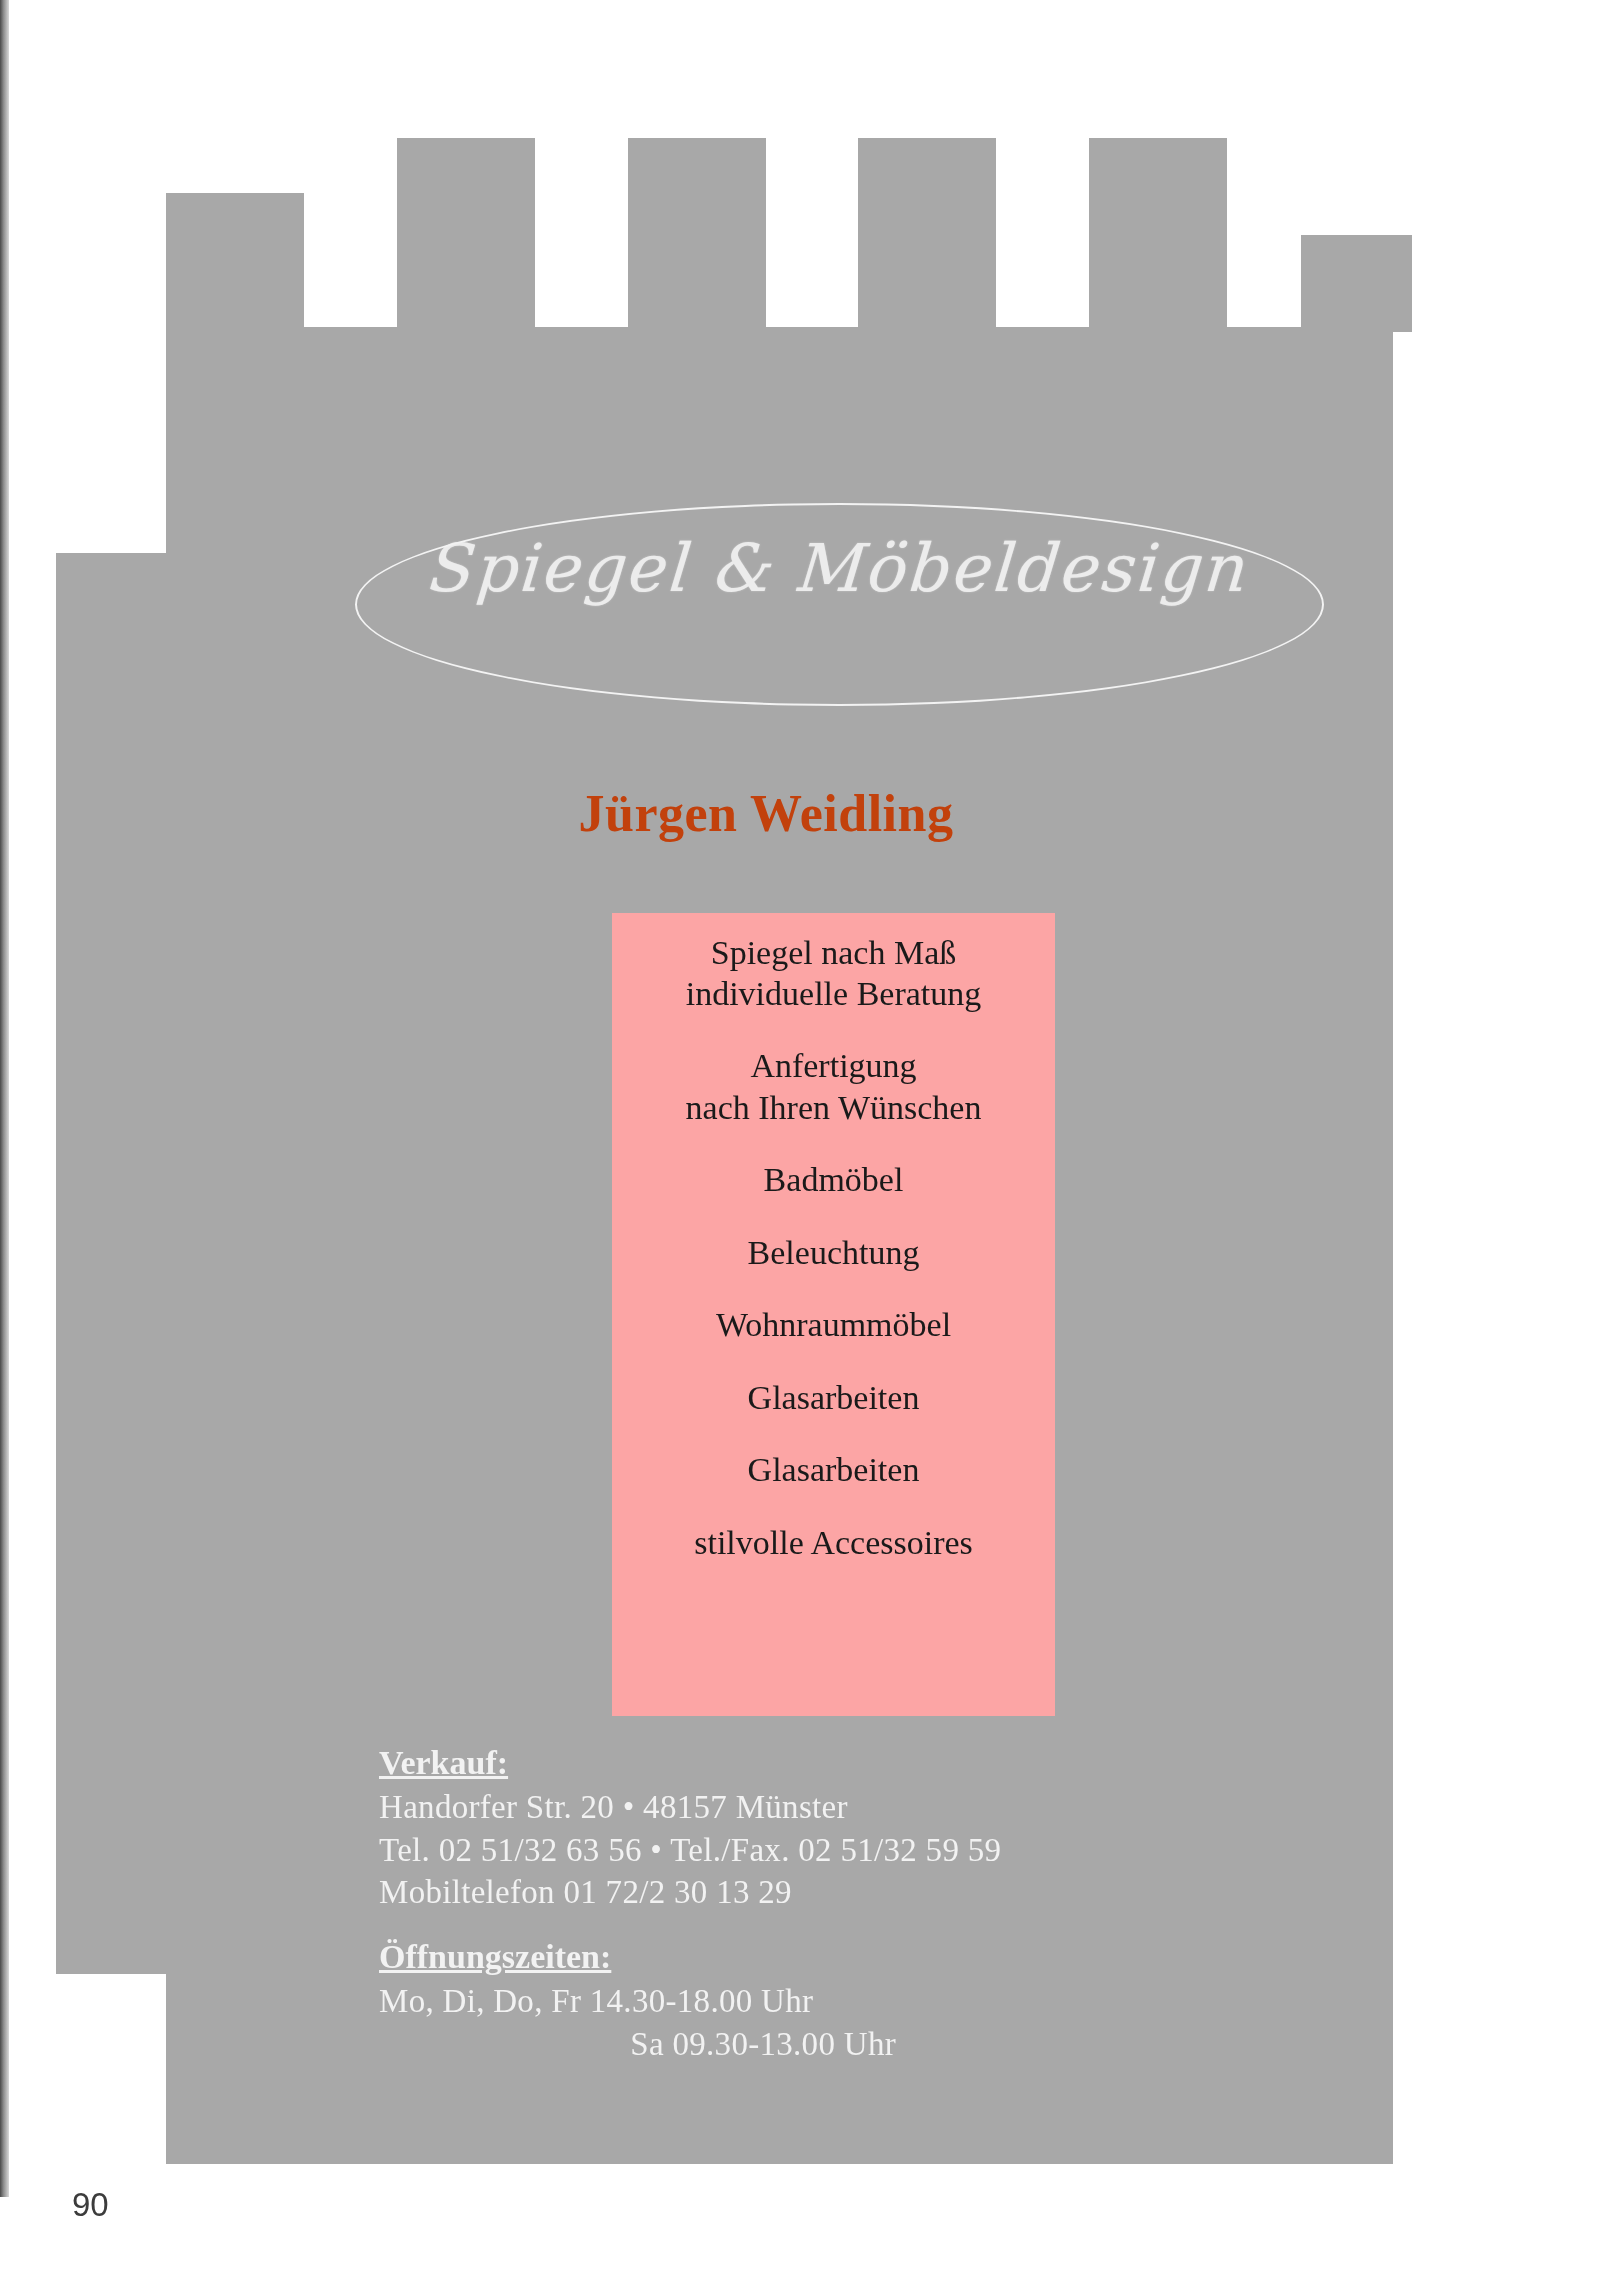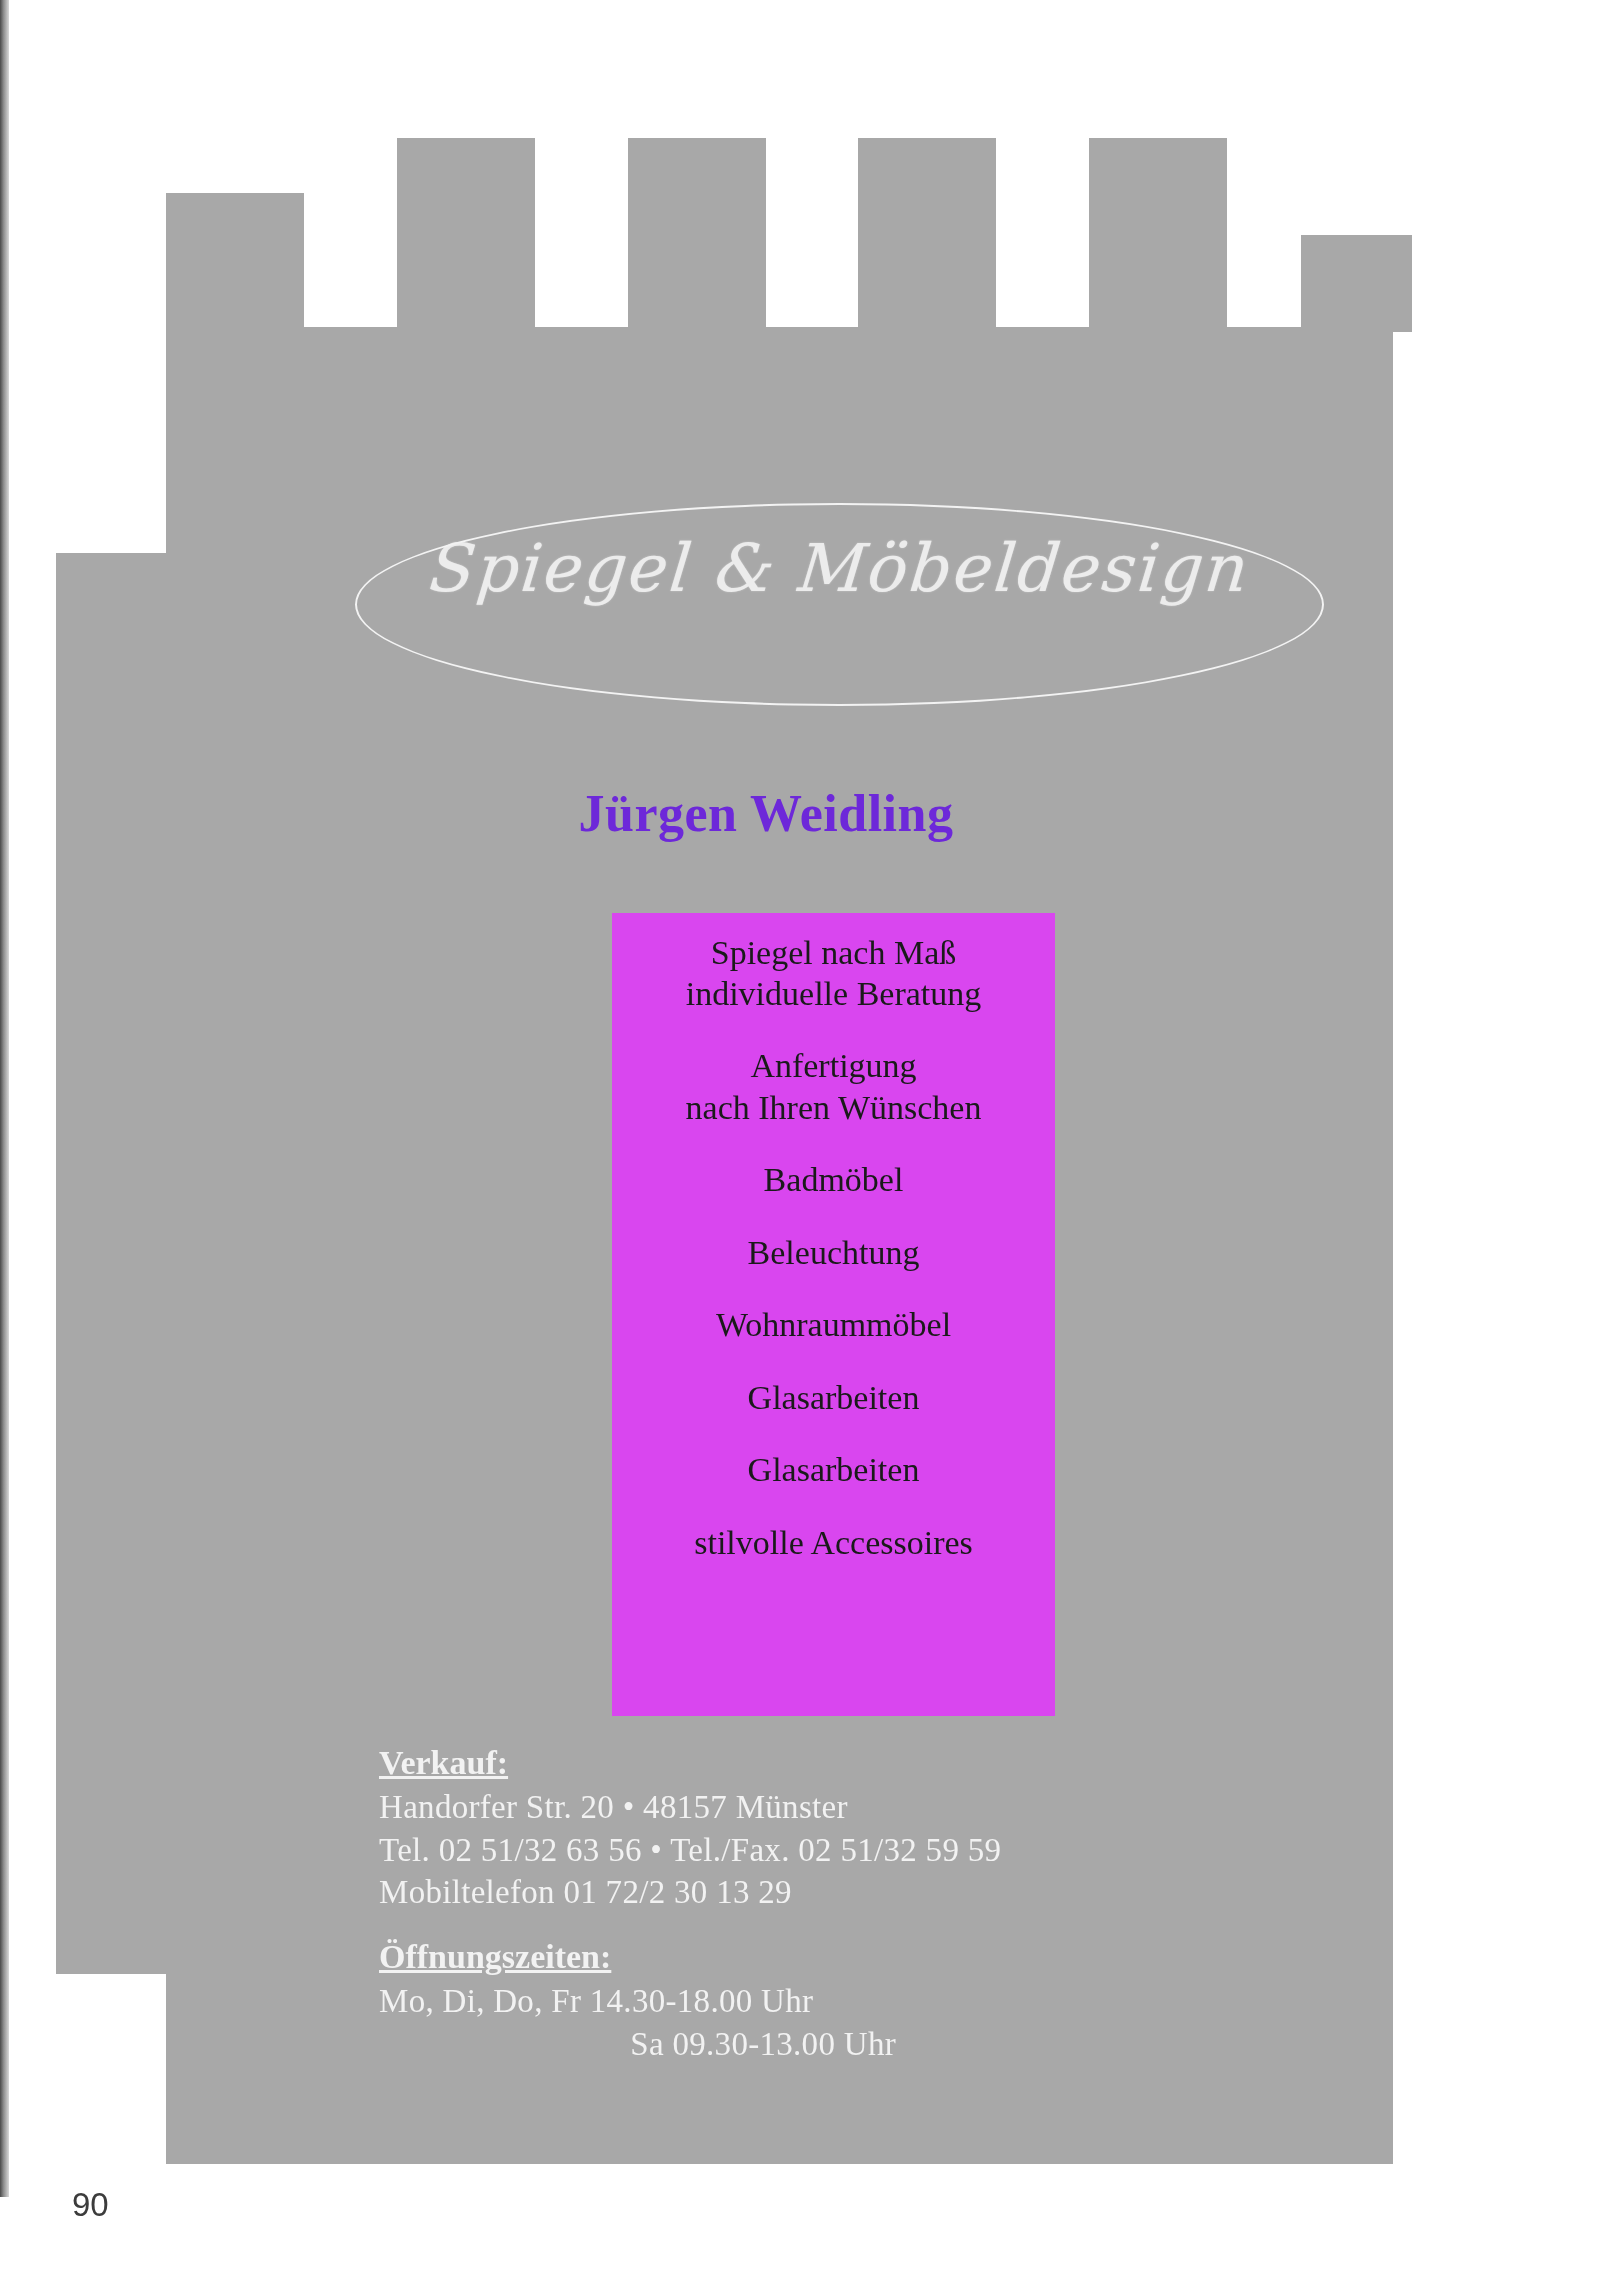--- a/index.html
+++ b/index.html
@@ -49,21 +49,21 @@
     background: #a8a8a8;
   }
 
   
   .info-box {
     position: absolute;
     left: 538px;
     top: 775px;
     width: 443px;
     height: 803px;
-    background: #d946ef;
+    background: #fca5a5;
     display: flex;
     flex-direction: column;
     align-items: center;
     justify-content: flex-start;
     padding-top: 18.5px;
     box-sizing: border-box;
   }
   .info-line {
     font-size: 34px;
     color: #1a1a1a;
@@ -99,21 +99,21 @@
     transform: skewX(-6deg);
     opacity: 0.93;
   }
 
   .owner-name {
     position: absolute;
     left: 0;
     top: 646px;
     width: 1384px;
     text-align: center;
-    color: #6d28d9;
+    color: #c2410c;
     font-size: 52px;
     font-weight: bold;
     font-family: "Liberation Serif", serif;
     letter-spacing: 0.5px;
   }
 
   
   .contact {
     position: absolute;
     left: 305px;

